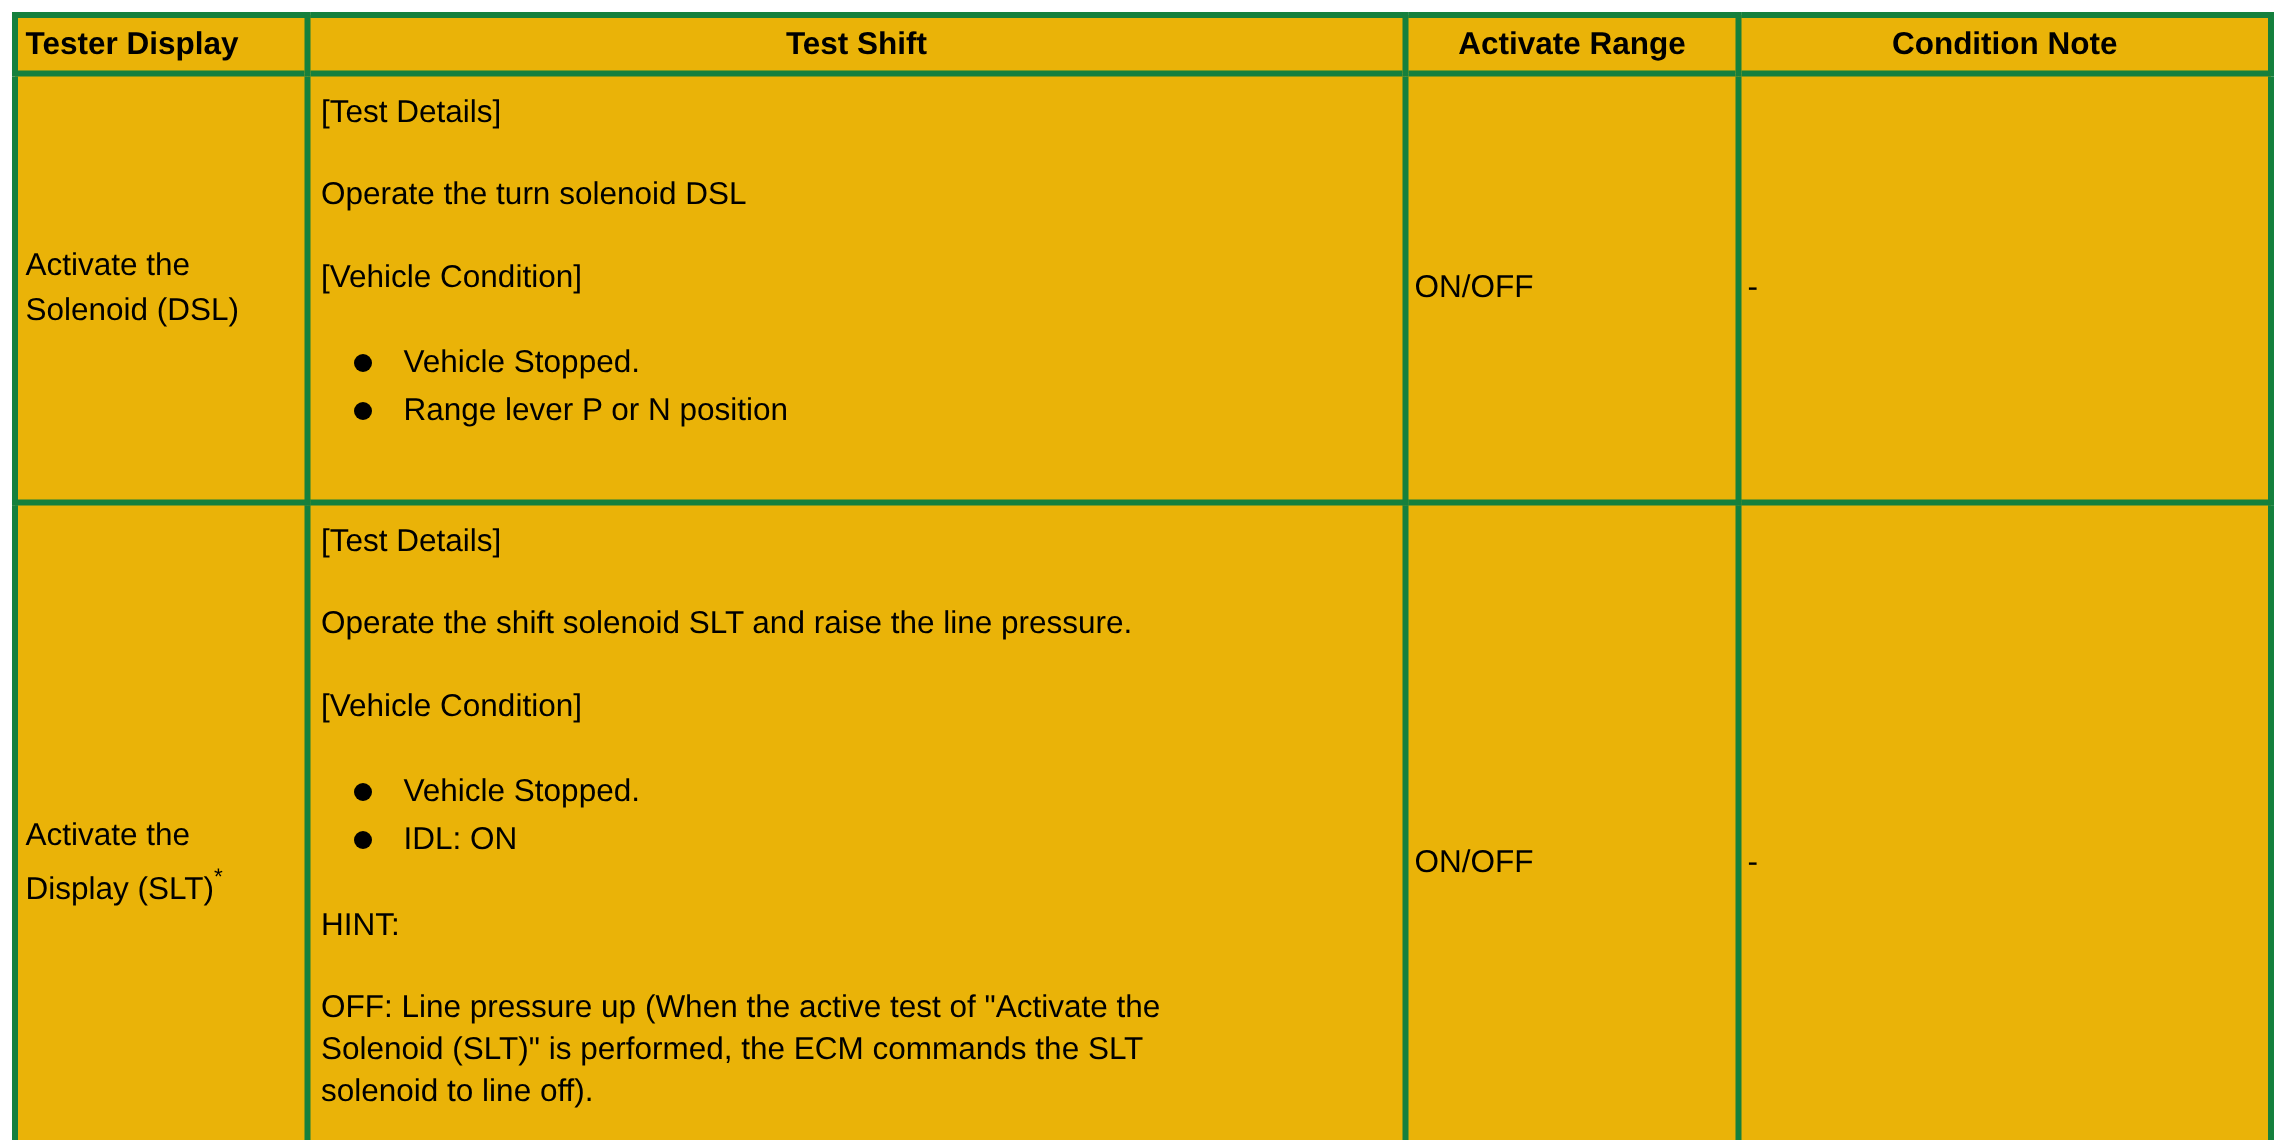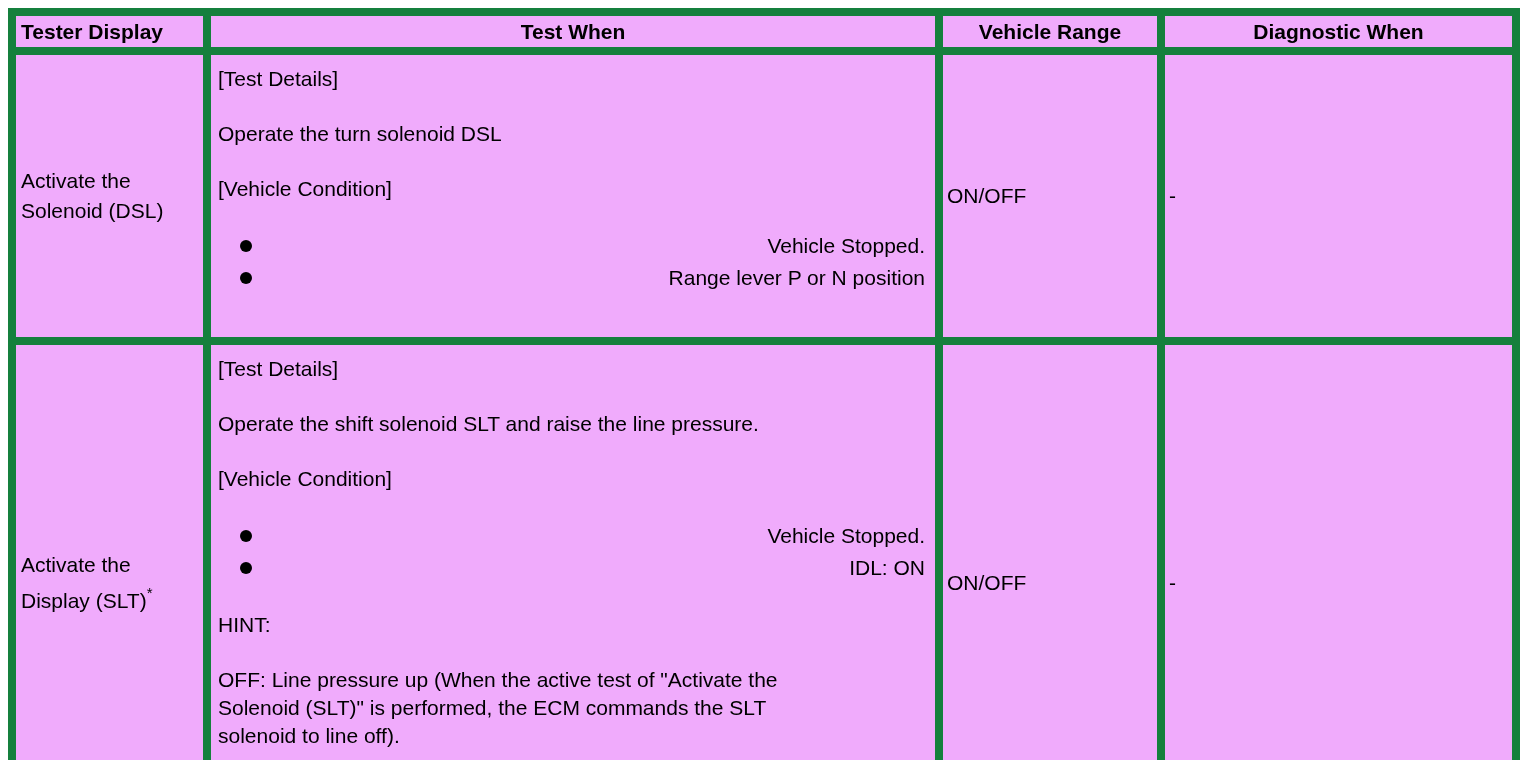--- a/index.html
+++ b/index.html
@@ -22,24 +22,24 @@
     left: 8px;
     top: 8px;
     width: 1504px;
     height: 745px;
     border-collapse: collapse;
     table-layout: fixed;
     border: 4px solid #000000;
   }
   .diag-table th,
   .diag-table td {
-    border: 8px solid #15803d;
+    border: 4px solid #15803d;
     font-size: 21px;
     color: #000000;
-    background: #f0abfc;
+    background: #eab308;
   }
   .diag-table thead tr { height: 39px; }
   .diag-table thead th {
     border-bottom: 3px solid #000000;
     font-weight: bold;
     text-align: center;
     padding: 2px 4px;
     vertical-align: middle;
   }
   .diag-table thead th.th-tester {
@@ -69,21 +69,20 @@
   td.cell-testpart p.para {
     margin: 0 0 27px 0;
   }
   td.cell-testpart p.para:last-child {
     margin-bottom: 0;
   }
   td.cell-testpart ul.cond-list {
     list-style: none;
     margin: 0 0 27px 0;
     padding: 0;
-    text-align: right;
   }
   td.cell-testpart ul.cond-list li {
     position: relative;
     padding-left: 55px;
     line-height: 32px;
   }
   td.cell-testpart ul.cond-list li::before {
     content: "";
     position: absolute;
     left: 22px;
@@ -108,23 +107,23 @@
   <table class="diag-table">
     <colgroup>
       <col style="width:195px">
       <col style="width:732px">
       <col style="width:222px">
       <col style="width:355px">
     </colgroup>
     <thead>
       <tr>
         <th class="th-tester">Tester Display</th>
-        <th>Test When</th>
-        <th>Vehicle Range</th>
-        <th>Diagnostic When</th>
+        <th>Test Shift</th>
+        <th>Activate Range</th>
+        <th>Condition Note</th>
       </tr>
     </thead>
     <tbody>
       <tr class="row-dsl">
         <td class="cell-tester">
           <span>Activate the Solenoid (DSL)</span>
         </td>
         <td class="cell-testpart">
           <p class="para">[Test Details]</p>
           <p class="para">Operate the turn solenoid DSL</p>

